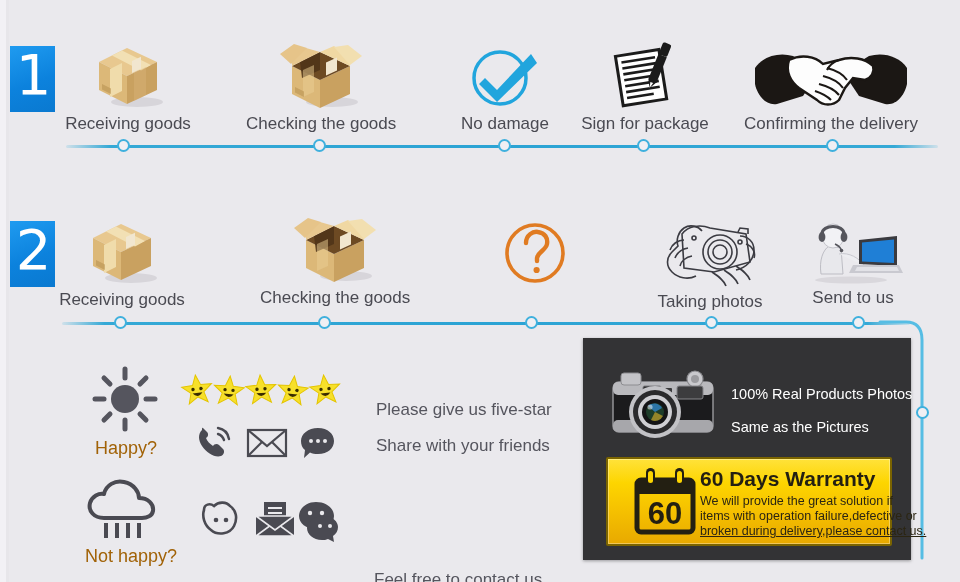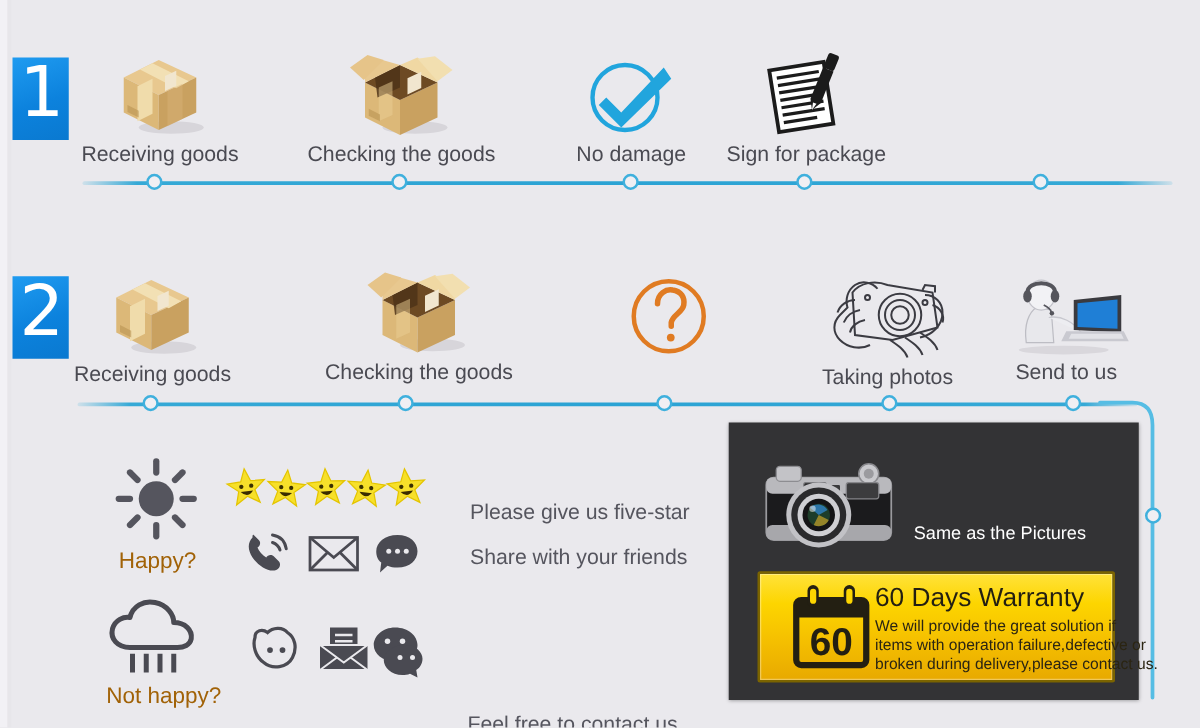--- a/index.html
+++ b/index.html
@@ -141,20 +141,39 @@
         <g transform="rotate(22 48 22)">
           <rect x="43" y="-2" width="9" height="13" rx="2" fill="#1b1b1b"></rect>
           <polygon points="43,11 52,11 52,38 47.5,46 43,38" fill="#1b1b1b"></polygon>
           <polygon points="46,40 49,40 47.5,46" fill="#fff"></polygon>
         </g>
       </svg>
     </div>
     <div class="lbl">Sign for package</div>
   </div>
 
+  <div class="step" style="left:736px;top:34px;width:190px;">
+    <div class="art">
+      <svg width="156" height="62" viewBox="0 0 156 62">
+        <path d="M2 20 C10 8 26 4 40 8 L66 24 L50 48 L24 56 C12 58 4 46 2 36 Z" fill="#1b1714"></path>
+        <path d="M154 20 C146 8 130 4 116 8 L90 24 L106 48 L132 56 C144 58 152 46 154 36 Z" fill="#1b1714"></path>
+        <path d="M36 12 C48 6 62 8 70 16 L86 12 C98 8 112 10 120 18
+                 C122 24 118 30 112 32 L100 30 L92 40 L86 52 C80 58 70 58 64 52
+                 L46 40 C38 34 32 24 36 12 Z" fill="#fdfdfd" stroke="#1b1714" stroke-width="2.4"></path>
+        <g stroke="#1b1714" stroke-width="2.1" fill="none">
+          <path d="M74 20 C82 22 90 26 94 32"></path>
+          <path d="M70 28 C78 30 86 34 90 40"></path>
+          <path d="M66 36 C74 38 82 42 86 47"></path>
+          <path d="M62 43 C68 45 74 48 78 52"></path>
+          <path d="M86 12 C80 14 76 18 74 22"></path>
+        </g>
+      </svg>
+    </div>
+    <div class="lbl">Confirming the delivery</div>
+  </div>
 
   <div class="tl" style="left:66px;top:139px;width:872px;">
     <div class="bar"></div>
     <div class="dot" style="left:51px;"></div>
     <div class="dot" style="left:247px;"></div>
     <div class="dot" style="left:432px;"></div>
     <div class="dot" style="left:571px;"></div>
     <div class="dot" style="left:760px;"></div>
   </div>
 
@@ -394,36 +413,37 @@
         <circle cx="48" cy="52" r="22" fill="#2a2a2c"></circle>
         <circle cx="48" cy="52" r="17" fill="#cfcfd3"></circle>
         <circle cx="48" cy="52" r="13" fill="#141416"></circle>
         <circle cx="48" cy="52" r="9" fill="#1d3d2a"></circle>
         <path d="M41 46 A9 9 0 0 1 55 48 L48 52 Z" fill="#2f7fbd" opacity=".85"></path>
         <path d="M44 60 A9 9 0 0 0 56 56 L48 52 Z" fill="#c8a22a" opacity=".7"></path>
         <circle cx="43" cy="47" r="2.6" fill="#ffffff" opacity=".5"></circle>
       </svg>
     </div>
 
+    <div class="ptxt" style="left:148px;top:49px;">100% Real Products Photos</div>
     <div class="ptxt" style="left:148px;top:82px;">Same as the Pictures</div>
 
     <div class="warranty" style="left:23px;top:119px;width:282px;height:85px;">
 
       <div style="position:absolute;left:24px;top:9px;">
         <svg width="66" height="68" viewBox="0 0 66 68">
           <rect x="5" y="12" width="56" height="52" rx="4" fill="none" stroke="#231f12" stroke-width="5"></rect>
           <rect x="5" y="12" width="56" height="14" fill="#231f12"></rect>
           <rect x="14" y="0" width="9" height="18" rx="4.5" fill="#231f12"></rect>
           <rect x="43" y="0" width="9" height="18" rx="4.5" fill="#231f12"></rect>
           <rect x="16" y="3" width="5" height="12" rx="2.5" fill="#fdd500"></rect>
           <rect x="45" y="3" width="5" height="12" rx="2.5" fill="#fdd500"></rect>
           <text x="33" y="56" font-family="'Liberation Sans',sans-serif" font-size="31" font-weight="bold" fill="#231f12" text-anchor="middle">60</text>
         </svg>
       </div>
 
-      <div class="w-title" style="left:92px;top:8px;">60 Days Warranty</div>
+      <div class="w-title" style="left:92px;top:8px;font-weight:bold;">60 Days Warranty</div>
       <div class="w-body" style="left:92px;top:35px;">We will provide the great solution if</div>
       <div class="w-body" style="left:92px;top:50px;">items with operation failure,defective or</div>
-      <div class="w-body" style="left:92px;top:65px;">broken during delivery,please contact us.</div>
+      <div class="w-body" style="left:92px;top:65px;text-decoration:underline;">broken during delivery,please contact us.</div>
     </div>
   </div>
 
 </div>
 
 </body></html>

